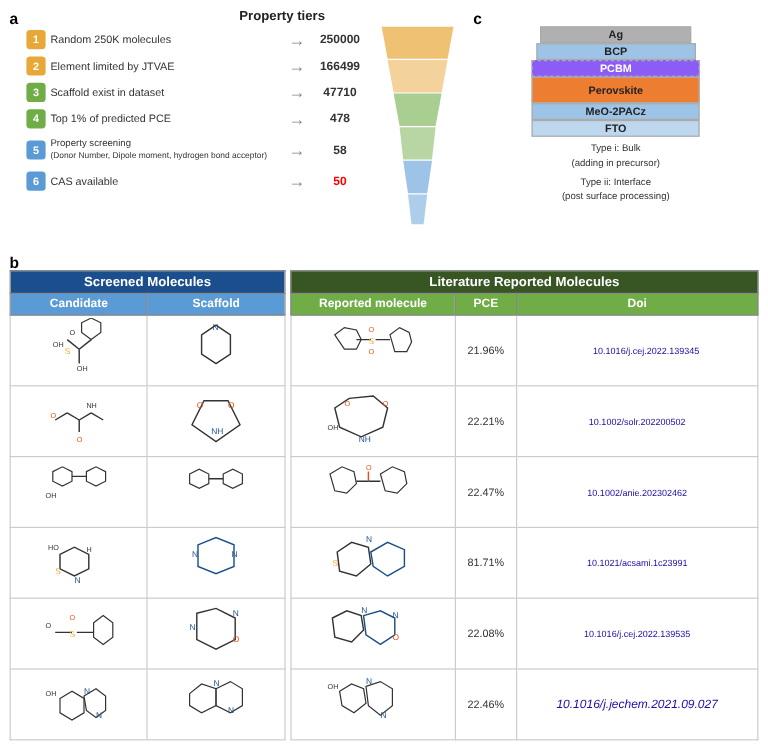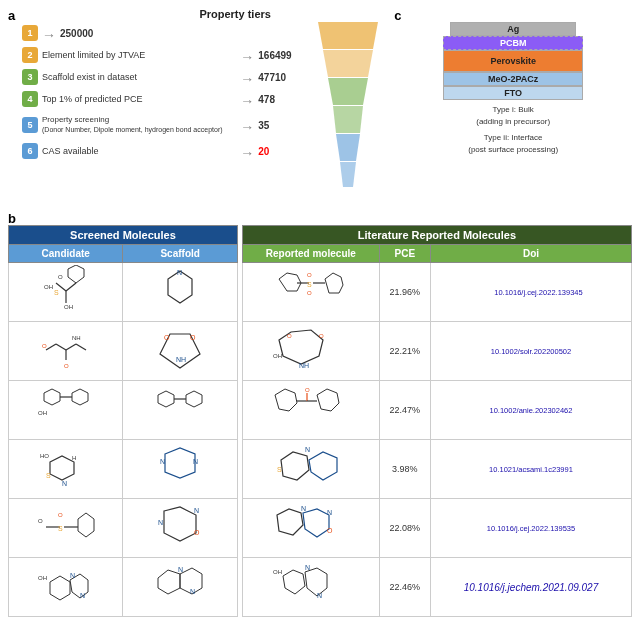--- a/index.html
+++ b/index.html
@@ -71,21 +71,21 @@
     }
     .tier-arrow {
       font-size: 14px;
       color: #888;
     }
     .tier-num {
       font-size: 10px;
       font-weight: bold;
       color: #333;
       width: 50px;
-      text-align: left;
+      text-align: center;
     }
     .tier-num.red { color: red; font-weight: bold; }
     
     .panel-c {
       flex: 1;
       position: relative;
       display: flex;
       flex-direction: column;
       align-items: center;
     }
@@ -222,20 +222,21 @@
 
     <div class="panel-a">
       <span class="panel-label">a</span>
       <div style="margin-left:14px;">
         <div class="screening-title">Property tiers</div>
         <div class="funnel-wrap">
           <div class="rows-section">
 
             <div class="funnel-row">
               <div class="tier-badge" style="background:#e8a838;">1</div>
+              <div class="tier-desc">Random 250K molecules</div>
               <div class="tier-arrow">→</div>
               <div class="tier-num">250000</div>
             </div>
 
             <div class="funnel-row">
               <div class="tier-badge" style="background:#e8a838;">2</div>
               <div class="tier-desc">Element limited by JTVAE</div>
               <div class="tier-arrow">→</div>
               <div class="tier-num">166499</div>
             </div>
@@ -251,28 +252,28 @@
               <div class="tier-badge" style="background:#70ad47;">4</div>
               <div class="tier-desc">Top 1% of predicted PCE</div>
               <div class="tier-arrow">→</div>
               <div class="tier-num">478</div>
             </div>
 
             <div class="funnel-row" style="height:30px;">
               <div class="tier-badge" style="background:#5b9bd5;">5</div>
               <div class="tier-desc" style="font-size:8px;">Property screening<br><span style="font-size:7px;">(Donor Number, Dipole moment, hydrogen bond acceptor)</span></div>
               <div class="tier-arrow">→</div>
-              <div class="tier-num">35</div>
+              <div class="tier-num">58</div>
             </div>
 
             <div class="funnel-row">
               <div class="tier-badge" style="background:#5b9bd5;">6</div>
               <div class="tier-desc">CAS available</div>
               <div class="tier-arrow">→</div>
-              <div class="tier-num red" style="color:red;font-weight:bold;">20</div>
+              <div class="tier-num red" style="color:red;font-weight:bold;">50</div>
             </div>
           </div>
 
           <div class="funnel-svg-section">
             <svg width="70" height="165">
 
               <polygon points="5,0 65,0 60,27 10,27" fill="#e8a838" opacity="0.7"></polygon>
               <polygon points="10,28 60,28 55,55 15,55" fill="#e8a838" opacity="0.5"></polygon>
               <polygon points="15,56 55,56 50,83 20,83" fill="#70ad47" opacity="0.6"></polygon>
               <polygon points="20,84 50,84 47,111 23,111" fill="#70ad47" opacity="0.5"></polygon>
@@ -281,20 +282,21 @@
             </svg>
           </div>
         </div>
       </div>
     </div>
 
     <div class="panel-c">
       <span class="panel-label">c</span>
       <div class="device-stack">
         <div class="device-layer" style="background:#b0b0b0;width:90%;">Ag</div>
+        <div class="device-layer" style="background:#9dc3e6;width:95%;">BCP</div>
         <div class="device-layer" style="background:#8b5cf6;color:#fff;width:100%;border-style:dashed;">PCBM</div>
         <div class="device-layer" style="background:#ed7d31;width:100%;height:22px;">Perovskite</div>
         <div class="device-layer" style="background:#9dc3e6;width:100%;">MeO-2PACz</div>
         <div class="device-layer" style="background:#bdd7ee;width:100%;">FTO</div>
       </div>
       <div class="device-annotations">
         <div>Type i: Bulk<br>(adding in precursor)</div>
         <div style="margin-top:4px;">Type ii: Interface<br>(post surface processing)</div>
       </div>
     </div>
@@ -520,21 +522,21 @@
             <td>
               <svg class="mol-svg" viewBox="0 0 80 52">
 
                 <polygon points="10,18 22,10 36,14 38,28 26,38 12,34" fill="none" stroke="#333" stroke-width="1.2"></polygon>
                 <text x="6" y="30" font-size="7" fill="#e8a838">S</text>
                 <text x="34" y="10" font-size="7" fill="#1a4e8c">N</text>
 
                 <polygon points="38,18 52,10 66,16 66,30 52,38 40,30" fill="none" stroke="#1a4e8c" stroke-width="1.2"></polygon>
               </svg>
             </td>
-            <td><span class="pce-text">3.98%</span></td>
+            <td><span class="pce-text">81.71%</span></td>
             <td><span class="doi-text" style="font-size:7.5px;">10.1021/acsami.1c23991</span></td>
           </tr>
 
           <tr>
             <td>
               <svg class="mol-svg" viewBox="0 0 80 52">
 
                 <polygon points="6,14 18,8 30,12 32,24 22,34 8,30" fill="none" stroke="#333" stroke-width="1.2"></polygon>
                 <polygon points="32,12 46,8 58,14 58,28 46,36 34,28" fill="none" stroke="#1a4e8c" stroke-width="1.2"></polygon>
                 <text x="30" y="10" font-size="7" fill="#1a4e8c">N</text>

